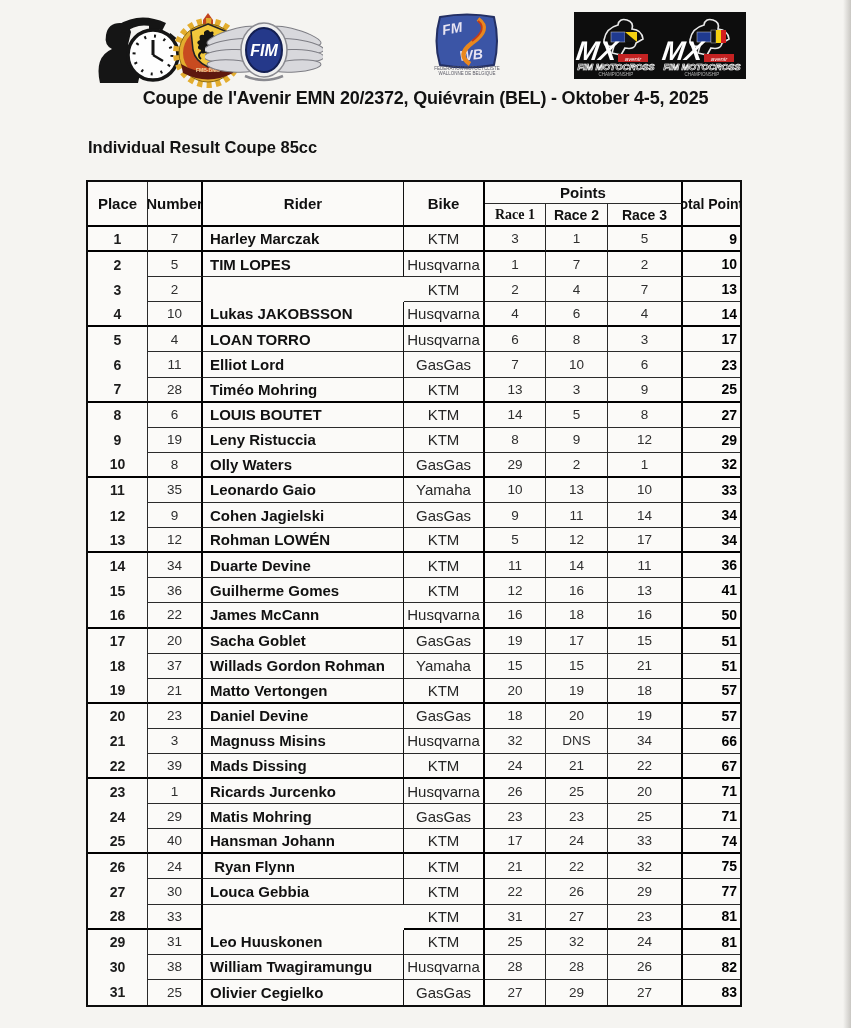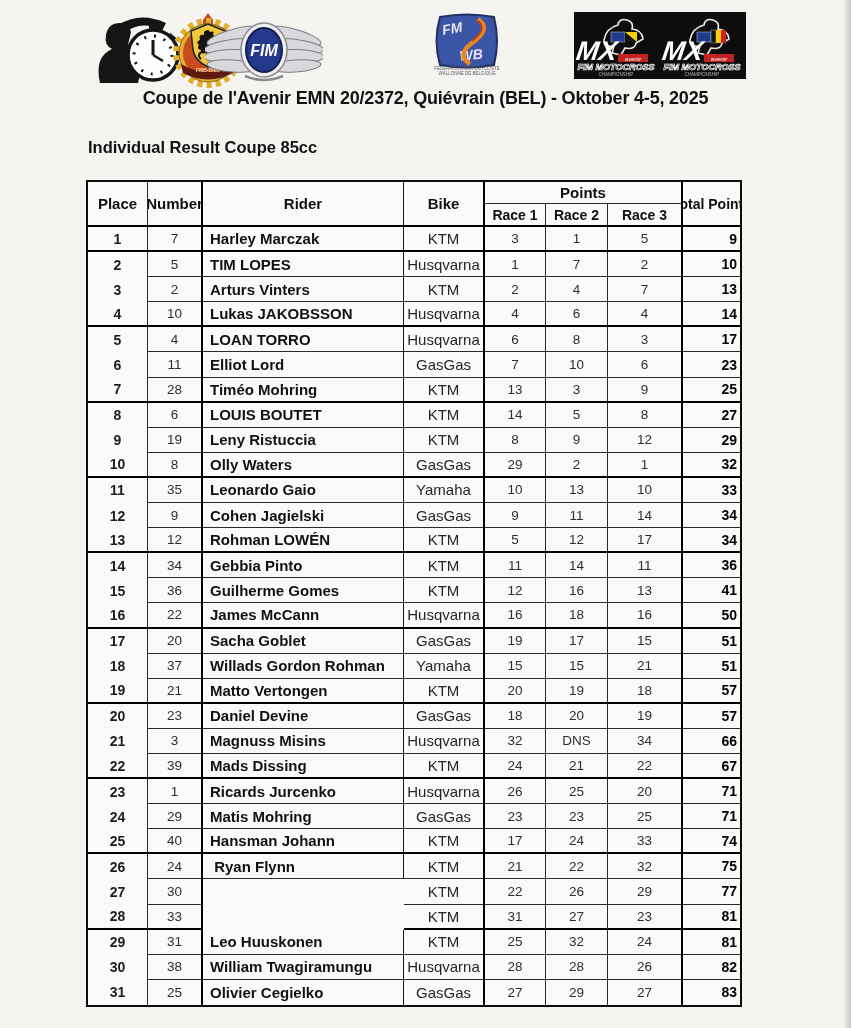--- a/index.html
+++ b/index.html
@@ -122,21 +122,21 @@
 
   <div class="title">Coupe de l'Avenir EMN 20/2372, Quiévrain (BEL) - Oktober 4-5, 2025</div>
   <div class="section-title">Individual Result Coupe 85cc</div>
 
   <div class="tbl" id="tbl">
       <div class="c hdr hb-heavy" style="grid-area: 1 / 1 / span 2 / span 1;">Place</div>
       <div class="c hdr vr-heavy hb-heavy" style="grid-area: 1 / 2 / span 2 / span 1;">Number</div>
       <div class="c hdr vr-med hb-heavy" style="grid-area: 1 / 3 / span 2 / span 1;">Rider</div>
       <div class="c hdr vr-heavy hb-heavy" style="grid-area: 1 / 4 / span 2 / span 1;">Bike</div>
       <div class="c hdr vr-heavy" style="grid-area: 1 / 5 / span 1 / span 3;">Points</div>
-      <div class="c hdr hdr-race hb-heavy" style="grid-area: 2 / 5 / span 1 / span 1;">Race 1</div>
+      <div class="c hdr hdr-race hb-heavy" style="grid-area: 2 / 5 / span 1 / span 1; font-family: Liberation Serif, serif;">Race 1</div>
       <div class="c hdr hdr-race hb-heavy" style="grid-area: 2 / 6 / span 1 / span 1;">Race 2</div>
       <div class="c hdr hdr-race vr-heavy hb-heavy" style="grid-area: 2 / 7 / span 1 / span 1;">Race 3</div>
       <div class="c hdr total-hdr no-r hb-heavy" style="grid-area: 1 / 8 / span 2 / span 1;">Total Points</div>
       <div class="c place hb-heavy" style="grid-area: 3 / 1 / span 1 / span 1;">1</div>
       <div class="c num vr-heavy hb-heavy" style="grid-area: 3 / 2 / span 1 / span 1;">7</div>
       <div class="c rider vr-med hb-heavy" style="grid-area: 3 / 3 / span 1 / span 1;">Harley Marczak</div>
       <div class="c bike vr-heavy hb-heavy" style="grid-area: 3 / 4 / span 1 / span 1;">KTM</div>
       <div class="c num hb-heavy" style="grid-area: 3 / 5 / span 1 / span 1;">3</div>
       <div class="c num hb-heavy" style="grid-area: 3 / 6 / span 1 / span 1;">1</div>
       <div class="c num vr-heavy hb-heavy" style="grid-area: 3 / 7 / span 1 / span 1;">5</div>
@@ -144,21 +144,20 @@
       <div class="c place no-b" style="grid-area: 4 / 1 / span 1 / span 1;">2</div>
       <div class="c num vr-heavy" style="grid-area: 4 / 2 / span 1 / span 1;">5</div>
       <div class="c rider vr-med" style="grid-area: 4 / 3 / span 1 / span 1;">TIM LOPES</div>
       <div class="c bike vr-heavy" style="grid-area: 4 / 4 / span 1 / span 1;">Husqvarna</div>
       <div class="c num" style="grid-area: 4 / 5 / span 1 / span 1;">1</div>
       <div class="c num" style="grid-area: 4 / 6 / span 1 / span 1;">7</div>
       <div class="c num vr-heavy" style="grid-area: 4 / 7 / span 1 / span 1;">2</div>
       <div class="c total no-r" style="grid-area: 4 / 8 / span 1 / span 1;">10</div>
       <div class="c place no-b" style="grid-area: 5 / 1 / span 1 / span 1;">3</div>
       <div class="c num vr-heavy" style="grid-area: 5 / 2 / span 1 / span 1;">2</div>
-      <div class="c rider vr-med" style="grid-area: 5 / 3 / span 1 / span 1;">Arturs Vinters</div>
       <div class="c bike vr-heavy" style="grid-area: 5 / 4 / span 1 / span 1;">KTM</div>
       <div class="c num" style="grid-area: 5 / 5 / span 1 / span 1;">2</div>
       <div class="c num" style="grid-area: 5 / 6 / span 1 / span 1;">4</div>
       <div class="c num vr-heavy" style="grid-area: 5 / 7 / span 1 / span 1;">7</div>
       <div class="c total no-r" style="grid-area: 5 / 8 / span 1 / span 1;">13</div>
       <div class="c place hb-heavy" style="grid-area: 6 / 1 / span 1 / span 1;">4</div>
       <div class="c num vr-heavy hb-heavy" style="grid-area: 6 / 2 / span 1 / span 1;">10</div>
       <div class="c rider vr-med hb-heavy" style="grid-area: 6 / 3 / span 1 / span 1;">Lukas JAKOBSSON</div>
       <div class="c bike vr-heavy hb-heavy" style="grid-area: 6 / 4 / span 1 / span 1;">Husqvarna</div>
       <div class="c num hb-heavy" style="grid-area: 6 / 5 / span 1 / span 1;">4</div>
@@ -232,21 +231,21 @@
       <div class="c place hb-heavy" style="grid-area: 15 / 1 / span 1 / span 1;">13</div>
       <div class="c num vr-heavy hb-heavy" style="grid-area: 15 / 2 / span 1 / span 1;">12</div>
       <div class="c rider vr-med hb-heavy" style="grid-area: 15 / 3 / span 1 / span 1;">Rohman LOWÉN</div>
       <div class="c bike vr-heavy hb-heavy" style="grid-area: 15 / 4 / span 1 / span 1;">KTM</div>
       <div class="c num hb-heavy" style="grid-area: 15 / 5 / span 1 / span 1;">5</div>
       <div class="c num hb-heavy" style="grid-area: 15 / 6 / span 1 / span 1;">12</div>
       <div class="c num vr-heavy hb-heavy" style="grid-area: 15 / 7 / span 1 / span 1;">17</div>
       <div class="c total no-r hb-heavy" style="grid-area: 15 / 8 / span 1 / span 1;">34</div>
       <div class="c place no-b" style="grid-area: 16 / 1 / span 1 / span 1;">14</div>
       <div class="c num vr-heavy" style="grid-area: 16 / 2 / span 1 / span 1;">34</div>
-      <div class="c rider vr-med" style="grid-area: 16 / 3 / span 1 / span 1;">Gebbia Pinto</div>
+      <div class="c rider vr-med" style="grid-area: 16 / 3 / span 1 / span 1;">Duarte Devine</div>
       <div class="c bike vr-heavy" style="grid-area: 16 / 4 / span 1 / span 1;">KTM</div>
       <div class="c num" style="grid-area: 16 / 5 / span 1 / span 1;">11</div>
       <div class="c num" style="grid-area: 16 / 6 / span 1 / span 1;">14</div>
       <div class="c num vr-heavy" style="grid-area: 16 / 7 / span 1 / span 1;">11</div>
       <div class="c total no-r" style="grid-area: 16 / 8 / span 1 / span 1;">36</div>
       <div class="c place no-b" style="grid-area: 17 / 1 / span 1 / span 1;">15</div>
       <div class="c num vr-heavy" style="grid-area: 17 / 2 / span 1 / span 1;">36</div>
       <div class="c rider vr-med" style="grid-area: 17 / 3 / span 1 / span 1;">Guilherme Gomes</div>
       <div class="c bike vr-heavy" style="grid-area: 17 / 4 / span 1 / span 1;">KTM</div>
       <div class="c num" style="grid-area: 17 / 5 / span 1 / span 1;">12</div>
@@ -336,20 +335,21 @@
       <div class="c place no-b" style="grid-area: 28 / 1 / span 1 / span 1;">26</div>
       <div class="c num vr-heavy" style="grid-area: 28 / 2 / span 1 / span 1;">24</div>
       <div class="c rider vr-med" style="grid-area: 28 / 3 / span 1 / span 1;">&nbsp;Ryan Flynn</div>
       <div class="c bike vr-heavy" style="grid-area: 28 / 4 / span 1 / span 1;">KTM</div>
       <div class="c num" style="grid-area: 28 / 5 / span 1 / span 1;">21</div>
       <div class="c num" style="grid-area: 28 / 6 / span 1 / span 1;">22</div>
       <div class="c num vr-heavy" style="grid-area: 28 / 7 / span 1 / span 1;">32</div>
       <div class="c total no-r" style="grid-area: 28 / 8 / span 1 / span 1;">75</div>
       <div class="c place no-b" style="grid-area: 29 / 1 / span 1 / span 1;">27</div>
       <div class="c num vr-heavy" style="grid-area: 29 / 2 / span 1 / span 1;">30</div>
+      <div class="c rider vr-med" style="grid-area: 29 / 3 / span 1 / span 1;">Louca Gebbia</div>
       <div class="c bike vr-heavy" style="grid-area: 29 / 4 / span 1 / span 1;">KTM</div>
       <div class="c num" style="grid-area: 29 / 5 / span 1 / span 1;">22</div>
       <div class="c num" style="grid-area: 29 / 6 / span 1 / span 1;">26</div>
       <div class="c num vr-heavy" style="grid-area: 29 / 7 / span 1 / span 1;">29</div>
       <div class="c total no-r" style="grid-area: 29 / 8 / span 1 / span 1;">77</div>
       <div class="c place hb-heavy" style="grid-area: 30 / 1 / span 1 / span 1;">28</div>
       <div class="c num vr-heavy hb-heavy" style="grid-area: 30 / 2 / span 1 / span 1;">33</div>
       <div class="c bike vr-heavy hb-heavy" style="grid-area: 30 / 4 / span 1 / span 1;">KTM</div>
       <div class="c num hb-heavy" style="grid-area: 30 / 5 / span 1 / span 1;">31</div>
       <div class="c num hb-heavy" style="grid-area: 30 / 6 / span 1 / span 1;">27</div>

